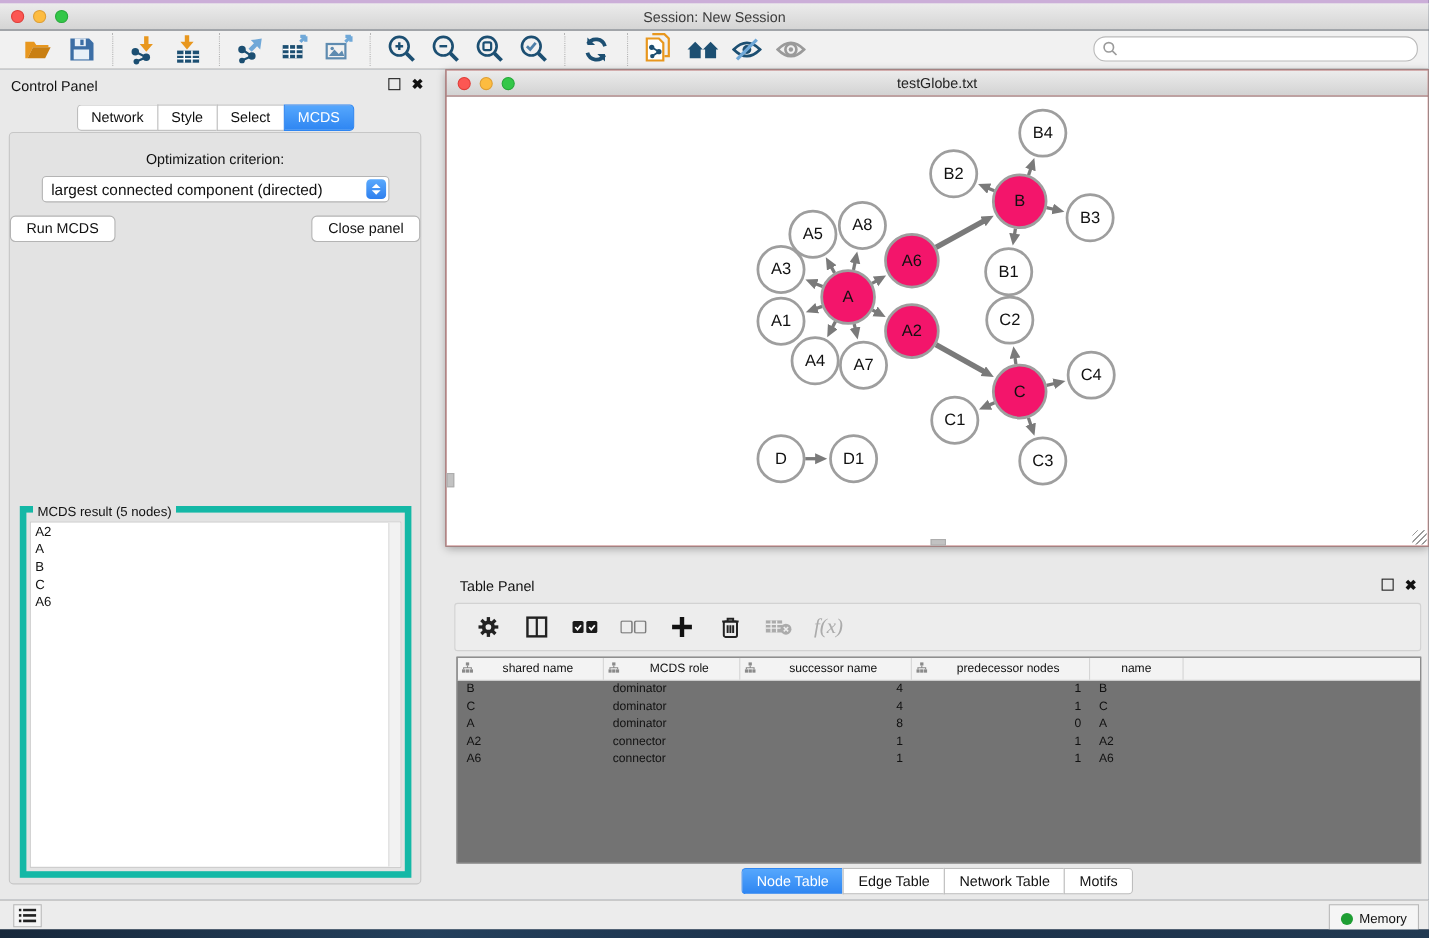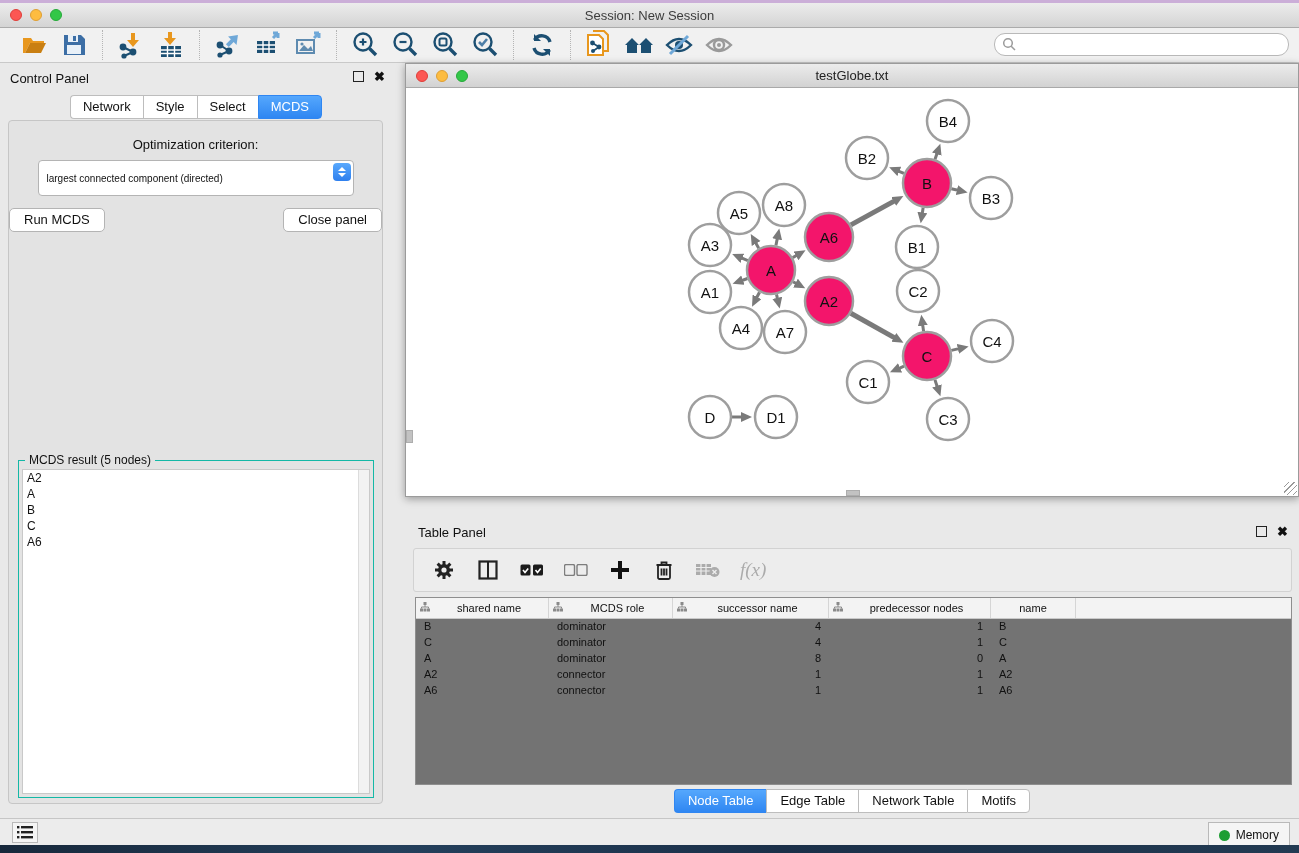--- a/index.html
+++ b/index.html
@@ -44,32 +44,32 @@
   .cp-tabs { position:absolute; left:0; top:95px; width:392px; display:flex; justify-content:center; }
   .cp-tab { font-size:13px; padding:3px 12px 4px; background:#fff; border:1px solid #BDBDBD; border-right:none;
     color:#111; }
   .cp-tab:first-child { border-radius:4px 0 0 4px; }
   .cp-tab:last-child { border-right:1px solid #BDBDBD; border-radius:0 4px 4px 0; }
   .cp-tab.active { background:linear-gradient(#55A7FD,#2F86F2); color:#fff; border-color:#2F86F2; }
 
   .cp-content { position:absolute; left:8px; top:120px; width:375px; height:684px; background:#E3E3E3;
     border:1px solid #C6C6C6; border-radius:4px; }
   .opt-label { margin-top:16px; text-align:center; font-size:13px; color:#111; }
-  .selectbox { position:relative; margin:8px auto 0; width:316px; height:36px; background:#fff;
-    border:1px solid #B4B4B4; border-radius:4px; font-size:10px; color:#111; display:flex; align-items:center;
+  .selectbox { position:relative; margin:8px auto 0; width:316px; height:24px; background:#fff;
+    border:1px solid #B4B4B4; border-radius:4px; font-size:14px; color:#111; display:flex; align-items:center;
     padding-left:8px; }
   .stepper { position:absolute; right:2px; top:2px; width:18px; height:18px; border-radius:4px;
     background:linear-gradient(#59A9FD,#2E7FEE); display:flex; flex-direction:column; align-items:center; justify-content:center; gap:2px; }
   .stepper .up { width:0; height:0; border-left:4px solid transparent; border-right:4px solid transparent; border-bottom:4px solid #fff; }
   .stepper .down { width:0; height:0; border-left:4px solid transparent; border-right:4px solid transparent; border-top:4px solid #fff; }
   .cp-buttons { margin-top:12px; display:flex; justify-content:space-between; gap:14px; }
   .btn { background:#fff; border:1px solid #B4B4B4; border-radius:5px; font-size:13px; color:#111;
     padding:3px 14px 4px; font-family:"Liberation Sans", sans-serif; }
 
-  .result-box { position:absolute; left:9px; top:339px; width:356px; height:338px; border:1px solid #14b8a6; }
+  .result-box { position:absolute; left:9px; top:339px; width:356px; height:338px; border:6px solid #14b8a6; }
   .result-legend { position:absolute; left:6px; top:-8px; background:#E3E3E3; padding:0 4px; font-size:12px; color:#111; }
   .result-list { position:absolute; left:3px; top:8px; right:3px; bottom:3px; background:#fff; border:1px solid #C9C9C9;
     font-size:12px; color:#111; overflow:hidden; }
   .result-item { padding:0px 4px; height:16px; line-height:16px; }
   .result-scroll { position:absolute; right:0; top:0; bottom:0; width:11px; background:#F2F2F2; border-left:1px solid #DCDCDC; }
 
   
   .netwin { position:absolute; left:405px; top:63px; width:894px; height:434px; background:#b91c1c;
     box-shadow:0 2px 8px rgba(0,0,0,0.35); border:1px solid #9b9b9b; }
   .net-titlebar { position:absolute; left:0; top:0; right:0; height:24px; background:linear-gradient(#ECECEC,#D2D2D2);

